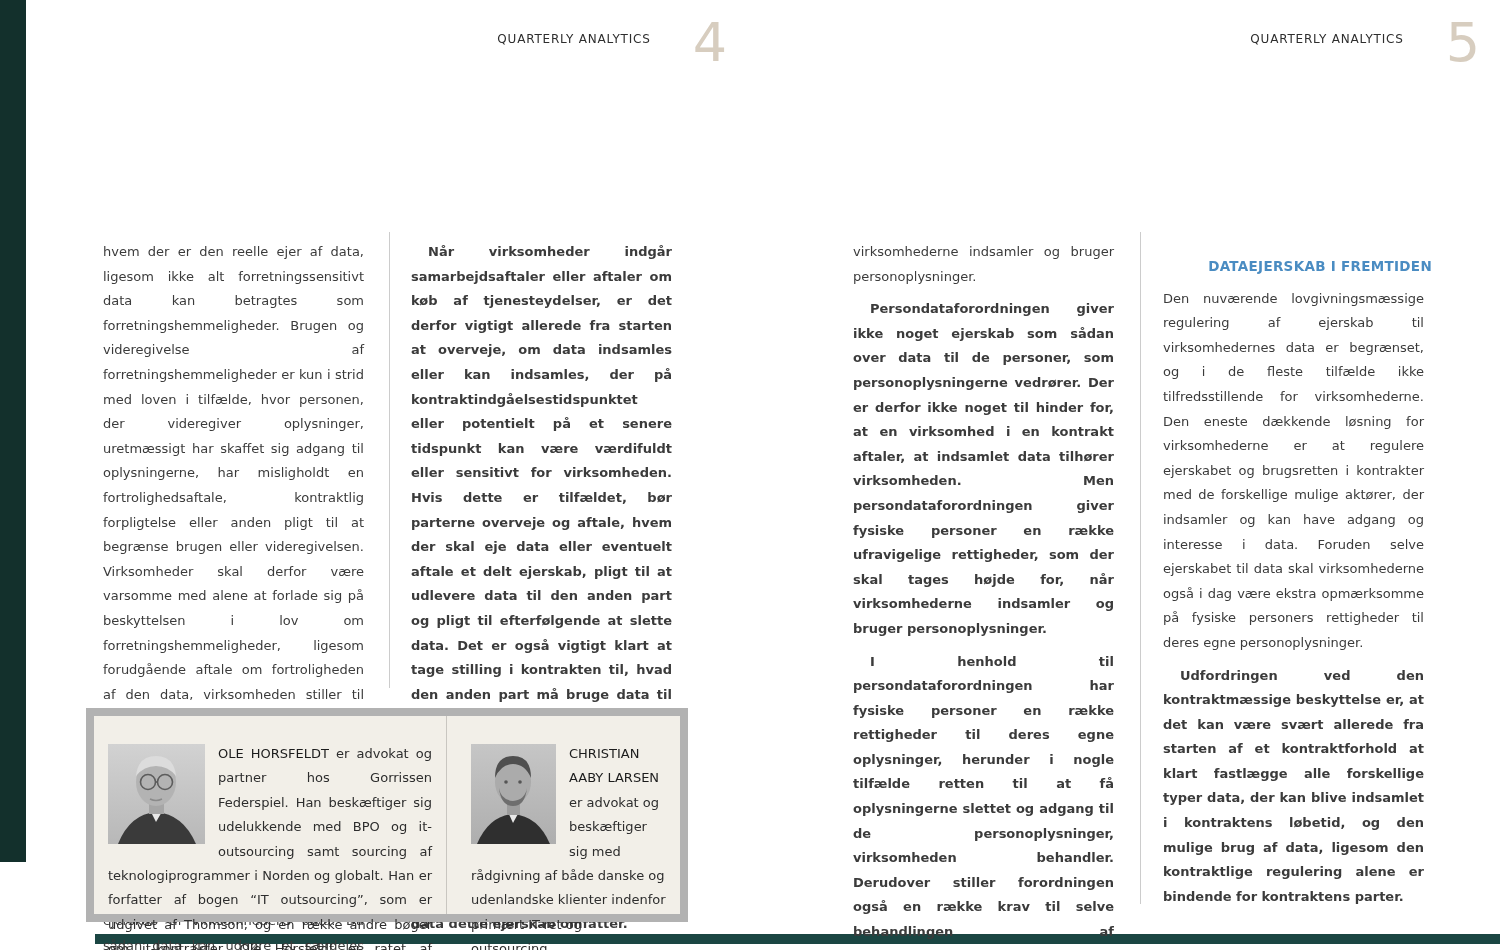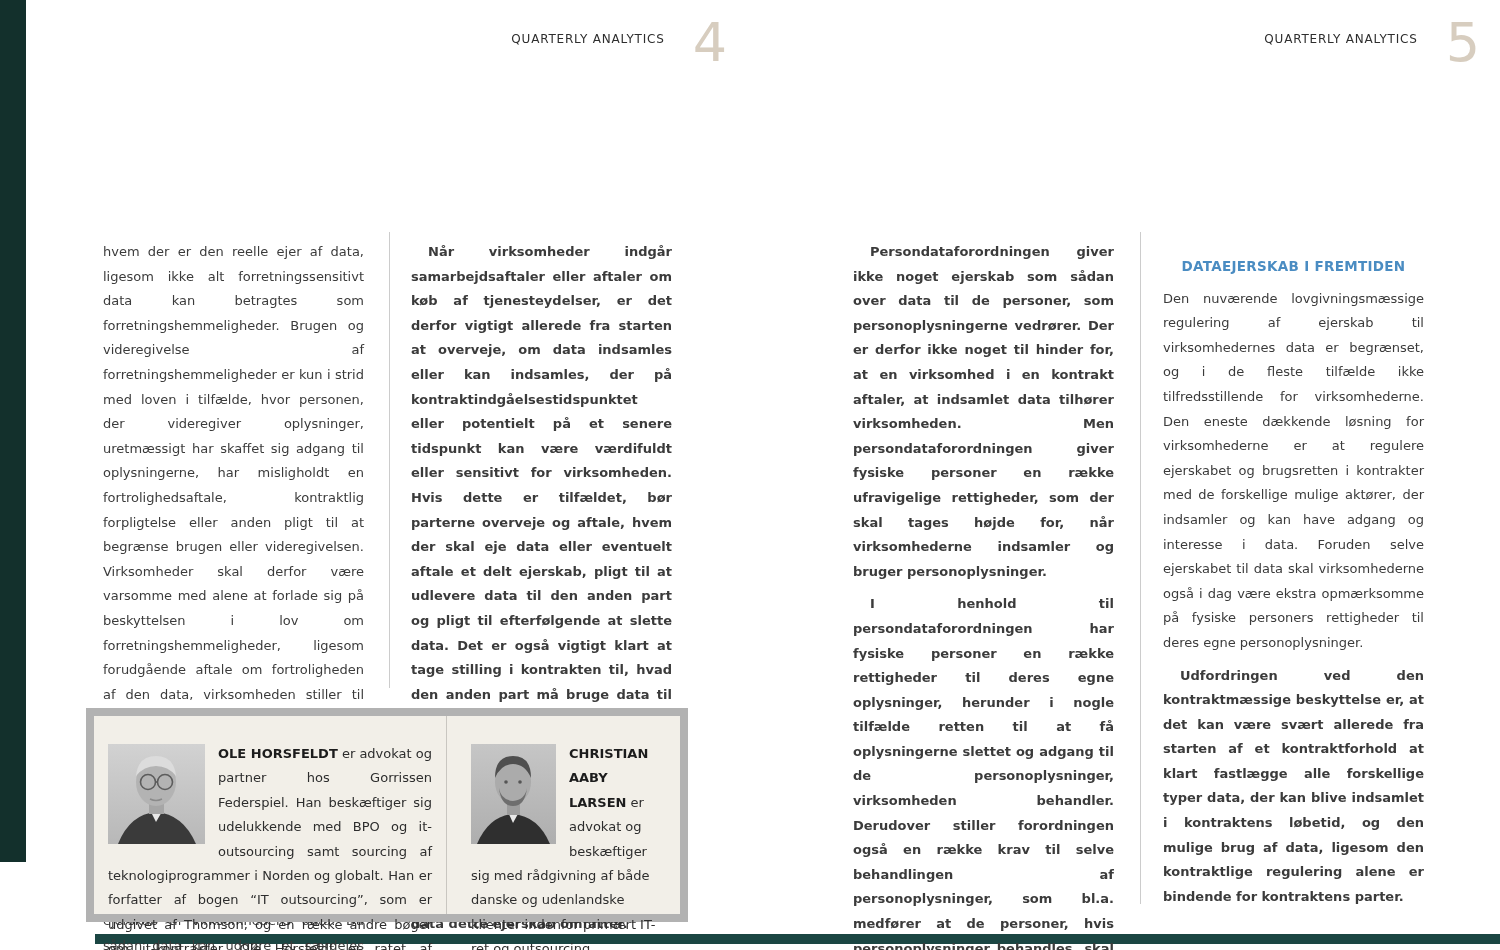--- a/index.html
+++ b/index.html
@@ -4,46 +4,46 @@
 <style>
   html,body{margin:0;padding:0;background:#ffffff;}
   .spread{position:relative;width:1500px;height:950px;background:#ffffff;overflow:hidden;
           font-family:"DejaVu Sans","Liberation Sans",sans-serif;}
 
   
   .left-accent{position:absolute;left:0;top:0;width:26px;height:862px;background:var(--left-bar);}
   .bottom-rule{position:absolute;left:95px;right:0;top:934px;height:10px;background:var(--teal-bar);}
 
   
-  .page-header{position:absolute;top:16px;display:flex;align-items:flex-start;gap:28px;}
+  .page-header{position:absolute;top:16px;display:flex;align-items:flex-start;gap:42px;}
   .page-header.left{right:773px;}
   .page-header.right{right:20px;}
   .header-title{font-size:12px;letter-spacing:.8px;color:#2e2e2e;margin-top:16px;white-space:nowrap;}
   .header-number{font-size:54px;line-height:1;font-weight:400;color:var(--page-number);}
 
   
   .col{position:absolute;top:232px;width:277px;color:#3b3b3b;font-size:13px;line-height:24.6px;
        text-align:justify;hyphens:none;}
   .col p{margin:8px;}
   .col p.indent{text-indent:17px;font-weight:bold;}
   .col h3{margin:22px 0 0 0;font-size:13.5px;line-height:24.6px;letter-spacing:.3px;
-          color:var(--heading-blue);font-weight:bold;text-align:center;}
+          color:var(--heading-blue);font-weight:bold;text-align:right;}
   .col-1{left:95px;}  .col-2{left:403px;}  .col-3{left:845px;}  .col-4{left:1155px;}
   .v-rule{position:absolute;width:1px;background:#cccccc;}
   .v-rule.r1{left:389px;top:232px;height:456px;}
   .v-rule.r2{left:1140px;top:232px;height:672px;}
 
   
   .bio-box{position:absolute;left:86px;top:708px;width:602px;height:214px;box-sizing:border-box;
            border:8px solid var(--box-border);background:var(--box-bg);display:flex;}
   .bio{box-sizing:border-box;color:#2d2d2d;font-size:13px;line-height:24.4px;}
   .bio-left{width:352px;padding:26px 14px 0 14px;text-align:justify;}
   .bio-right{flex:1;border-left:1px solid #c9c6c0;padding:26px 14px 0 24px;text-align:left;}
   .bio-photo{float:left;margin:2px 13px 4px 0;display:block;}
-  .bio b{font-weight:bold;color:#1c1c1c;}
+  .bio b{font-weight:normal;color:#1c1c1c;}
 </style>
 </head>
 <body>
 
 <div class="spread">
 
   <div class="left-accent"></div>
   <div class="bottom-rule"></div>
 
   <div class="page-header left">
@@ -63,20 +63,21 @@
       <h3>KONTRAKTUEL REGULERING</h3>
       <p>Overordnet må det konkluderes, at lovgivningen for langt de fleste virksomheder ikke giver nogen tilfredsstillende beskyttelse eller ejerskab til virksomhedens data. Da sådan data kan udgøre et særdeles værdifuldt aktiv for virksomheden, er det derfor vigtigt, at virksomhederne tager stilling til ejerskabet af data allerede på tidspunktet for indgåelsen af kontrakten med sine kunder, leverandører og samarbejdspartnere.</p>
     </div>
   <div class="col col-2">
       <p class="indent">Når virksomheder indgår samarbejdsaftaler eller aftaler om køb af tjenesteydelser, er det derfor vigtigt allerede fra starten at overveje, om data indsamles eller kan indsamles, der på kontraktindgåelsestidspunktet eller potentielt på et senere tidspunkt kan være værdifuldt eller sensitivt for virksomheden. Hvis dette er tilfældet, bør parterne overveje og aftale, hvem der skal eje data eller eventuelt aftale et delt ejerskab, pligt til at udlevere data til den anden part og pligt til efterfølgende at slette data. Det er også vigtigt klart at tage stilling i kontrakten til, hvad den anden part må bruge data til (eller ikke bruge data til).</p>
       <p class="indent">Da det i mange tilfælde kan være svært at forudse betydningen af data samt hvilke forskellige typer af data, der potentiel kan indsamles, er dette i sig selv en vigtig grund til klart at formulere ejerskabet, samt hvilke data dette ejerskab omfatter.</p>
       <h3>PERSONDATARETLIGE UDFORDRINGER</h3>
       <p>EU’s nye persondataforordning medfører en række nye forpligtelser i forhold til virksomheders behandling af persondata. Særligt det meget høje bødeniveau har bragt langt større opmærksomhed på de persondataretlige udfordringer, der opstår, når</p>
     </div>
   <div class="col col-3">
+      <p>virksomhederne indsamler og bruger personoplysninger.</p>
       <p class="indent">Persondataforordningen giver ikke noget ejerskab som sådan over data til de personer, som personoplysningerne vedrører. Der er derfor ikke noget til hinder for, at en virksomhed i en kontrakt aftaler, at indsamlet data tilhører virksomheden. Men persondataforordningen giver fysiske personer en række ufravigelige rettigheder, som der skal tages højde for, når virksomhederne indsamler og bruger personoplysninger.</p>
       <p class="indent">I henhold til persondataforordningen har fysiske personer en række rettigheder til deres egne oplysninger, herunder i nogle tilfælde retten til at få oplysningerne slettet og adgang til de personoplysninger, virksomheden behandler. Derudover stiller forordningen også en række krav til selve behandlingen af personoplysninger, som bl.a. medfører at de personer, hvis personoplysninger behandles, skal informeres om behandlingen, samt at behandlingen skal have et juridisk grundlag, som i yderste tilfælde kan kræve eksplicit og frivilligt samtykke fra personen selv.</p>
       <p class="indent">I nogle tilfælde vil virksomhederne kunne slippe for de mange krav, hvis oplysningerne er blevet tilstrækkeligt anonymiseret. Selve anonymiseringsprocessen kan være særdeles besværlig, og persondataforordningen stiller som udgangspunkt høje krav til, hvornår data kan anses som anonymiseret, ligesom selve indhentelsen af personoplysninger før anonymisering skal være lovlig. F.eks. vil kryptering eller hashing som udgangspunkt ikke betyde, at persondata vil opfattes som anonymiseret, men vil derimod kunne blive opfattet som pseudonymiseret data, hvor persondataforordningen stadig finder anvendelse.</p>
     </div>
   <div class="col col-4">
       <h3>DATAEJERSKAB I FREMTIDEN</h3>
       <p>Den nuværende lovgivningsmæssige regulering af ejerskab til virksomhedernes data er begrænset, og i de fleste tilfælde ikke tilfredsstillende for virksomhederne. Den eneste dækkende løsning for virksomhederne er at regulere ejerskabet og brugsretten i kontrakter med de forskellige mulige aktører, der indsamler og kan have adgang og interesse i data. Foruden selve ejerskabet til data skal virksomhederne også i dag være ekstra opmærksomme på fysiske personers rettigheder til deres egne personoplysninger.</p>
       <p class="indent">Udfordringen ved den kontraktmæssige beskyttelse er, at det kan være svært allerede fra starten af et kontraktforhold at klart fastlægge alle forskellige typer data, der kan blive indsamlet i kontraktens løbetid, og den mulige brug af data, ligesom den kontraktlige regulering alene er bindende for kontraktens parter.</p>
     </div>
 

